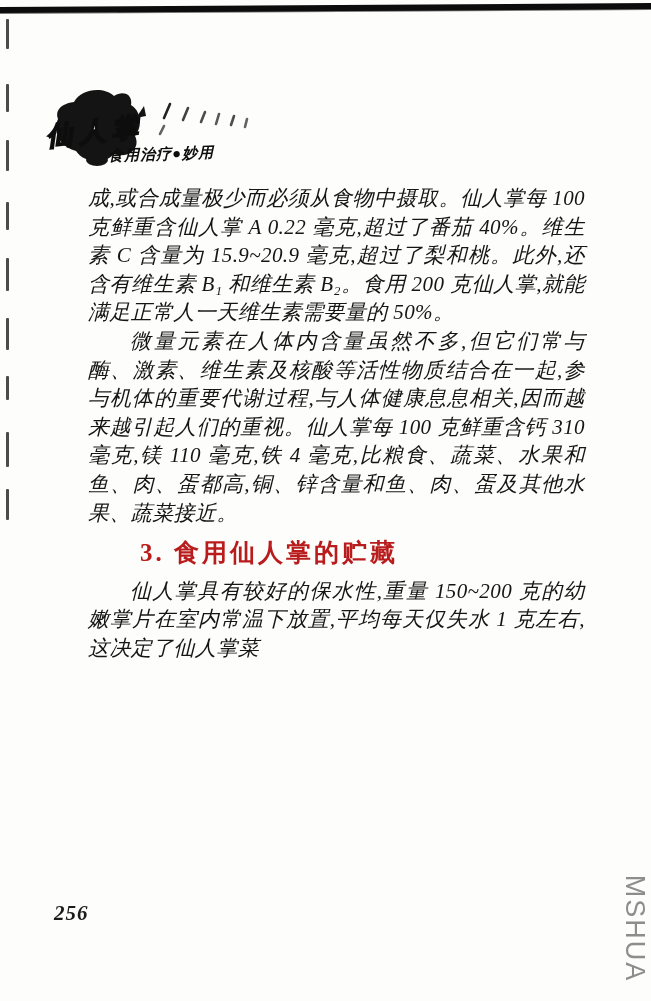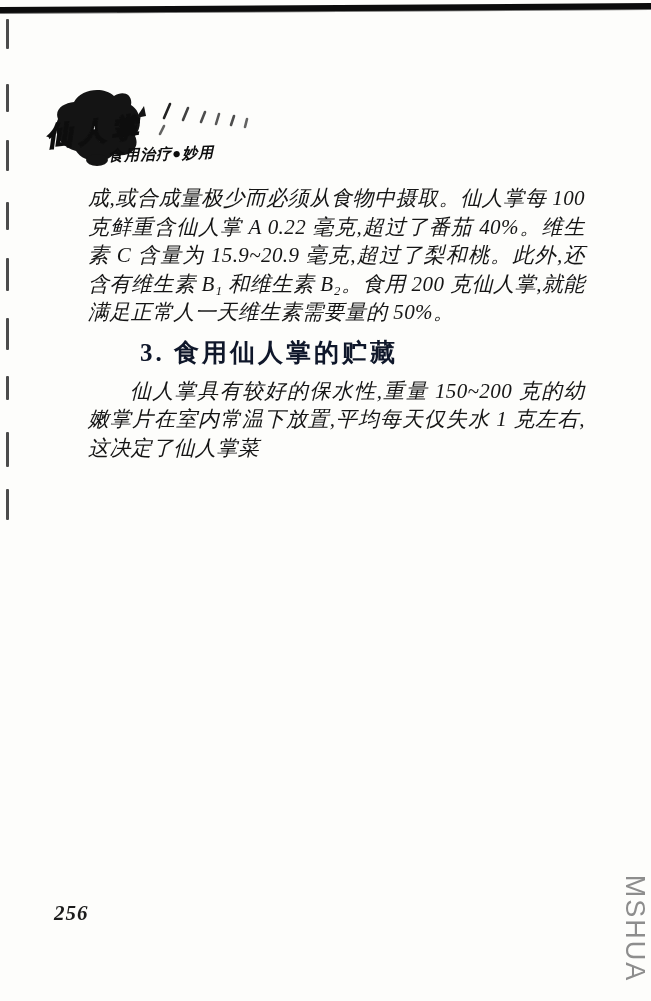--- a/index.html
+++ b/index.html
@@ -68,21 +68,21 @@
     letter-spacing: .4px;
   }
   .text-block p { margin: 0; text-indent: 2em; font-style: italic; }
   .text-block p.no-indent { text-indent: 0; }
   .section-heading {
     margin: 12px 0 9px 0;
     padding-left: 52px;
     font-size: 25px;
     font-weight: bold;
     letter-spacing: 3px;
-    color: #0f172a;
+    color: #b91c1c;
   }
 
   .page-number {
     position: absolute;
     left: 54px;
     top: 901px;
     font-size: 21px;
     font-style: italic;
     font-weight: bold;
     color: #1b1b1b;
@@ -135,20 +135,21 @@
         <line x1="201" y1="39" x2="203" y2="31" opacity=".7"></line>
         <line x1="116" y1="46" x2="120" y2="38" opacity=".7"></line>
       </g>
     </svg>
     <div class="logo-title">仙人掌</div>
     <div class="logo-sub">食用治疗●妙用</div>
   </div>
 
   <div class="text-block">
     <p class="no-indent">成,或合成量极少而必须从食物中摄取。仙人掌每 100 克鲜重含仙人掌 A 0.22 毫克,超过了番茄 40%。维生素 C 含量为 15.9~20.9 毫克,超过了梨和桃。此外,还含有维生素 B₁ 和维生素 B₂。食用 200 克仙人掌,就能满足正常人一天维生素需要量的 50%。</p>
+    <p>微量元素在人体内含量虽然不多,但它们常与酶、激素、维生素及核酸等活性物质结合在一起,参与机体的重要代谢过程,与人体健康息息相关,因而越来越引起人们的重视。仙人掌每 100 克鲜重含钙 310 毫克,镁 110 毫克,铁 4 毫克,比粮食、蔬菜、水果和鱼、肉、蛋都高,铜、锌含量和鱼、肉、蛋及其他水果、蔬菜接近。</p>
     <div class="section-heading">3. 食用仙人掌的贮藏</div>
     <p>仙人掌具有较好的保水性,重量 150~200 克的幼嫩掌片在室内常温下放置,平均每天仅失水 1 克左右,这决定了仙人掌菜</p>
   </div>
 
   <div class="page-number">256</div>
 
   <div class="watermark">MSHUA</div>
 
 </div>
 

